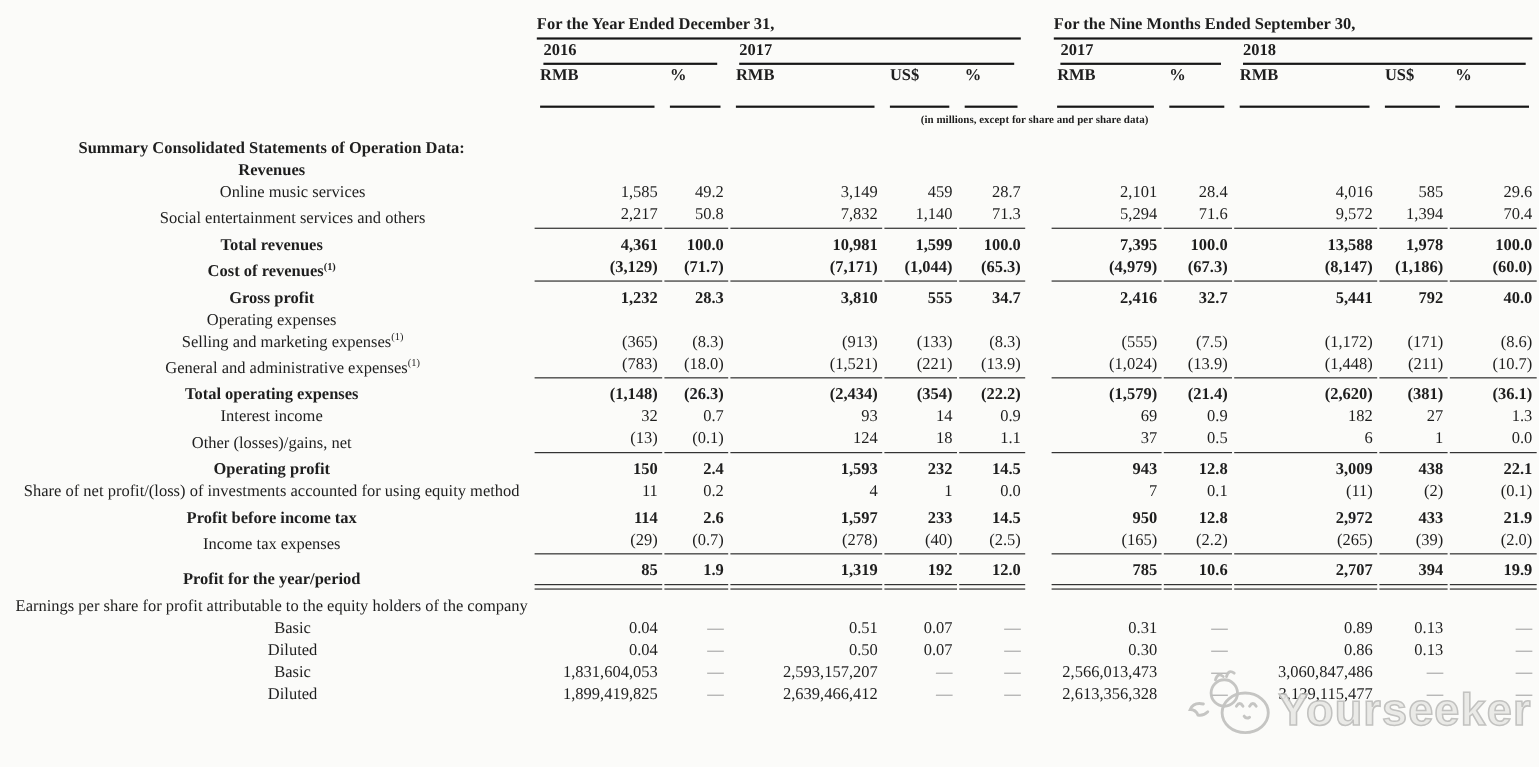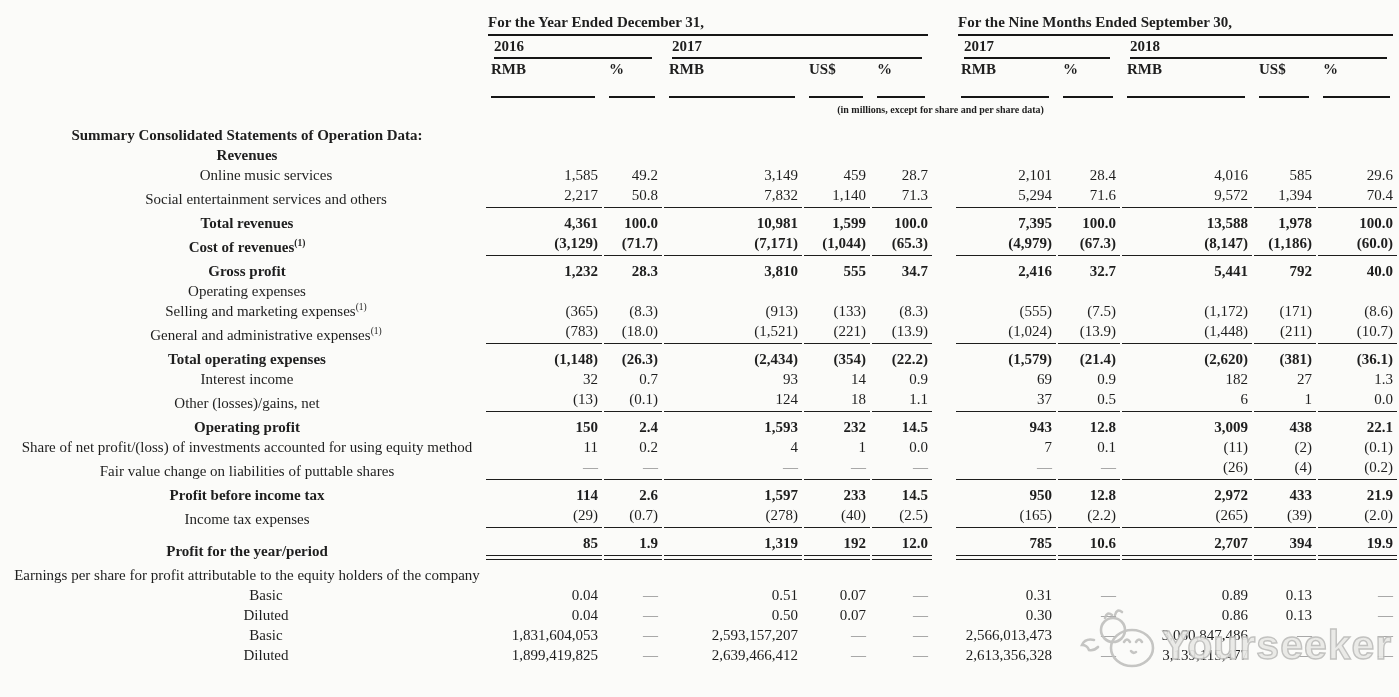--- a/index.html
+++ b/index.html
@@ -322,34 +322,20 @@
           <td class="val">4</td>
           <td class="val">1</td>
           <td class="val">0.0</td>
           <td class="gap"></td>
           <td class="val">7</td>
           <td class="val">0.1</td>
           <td class="val">(11)</td>
           <td class="val">(2)</td>
           <td class="val">(0.1)</td>
         </tr>
-        <tr class="rule-single">
-          <td class="label ind0">Fair value change on liabilities of puttable shares</td>
-          <td class="val dash">—</td>
-          <td class="val dash">—</td>
-          <td class="val dash">—</td>
-          <td class="val dash">—</td>
-          <td class="val dash">—</td>
-          <td class="gap"></td>
-          <td class="val dash">—</td>
-          <td class="val dash">—</td>
-          <td class="val">(26)</td>
-          <td class="val">(4)</td>
-          <td class="val">(0.2)</td>
-        </tr>
         <tr class="bold  pad-top">
           <td class="label ind0">Profit before income tax</td>
           <td class="val">114</td>
           <td class="val">2.6</td>
           <td class="val">1,597</td>
           <td class="val">233</td>
           <td class="val">14.5</td>
           <td class="gap"></td>
           <td class="val">950</td>
           <td class="val">12.8</td>

